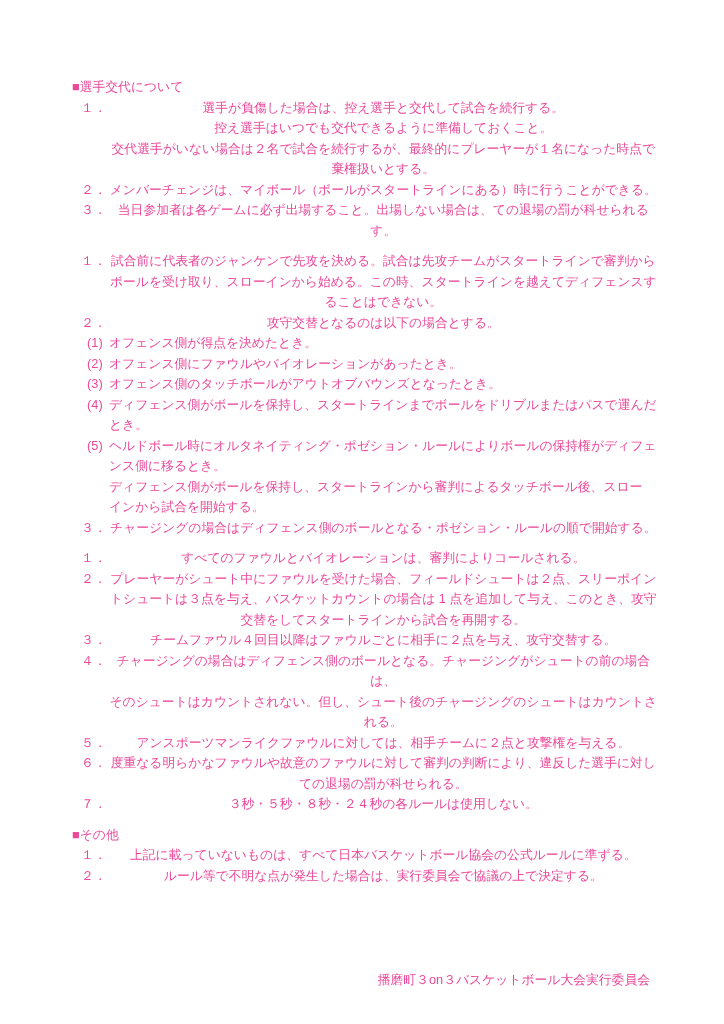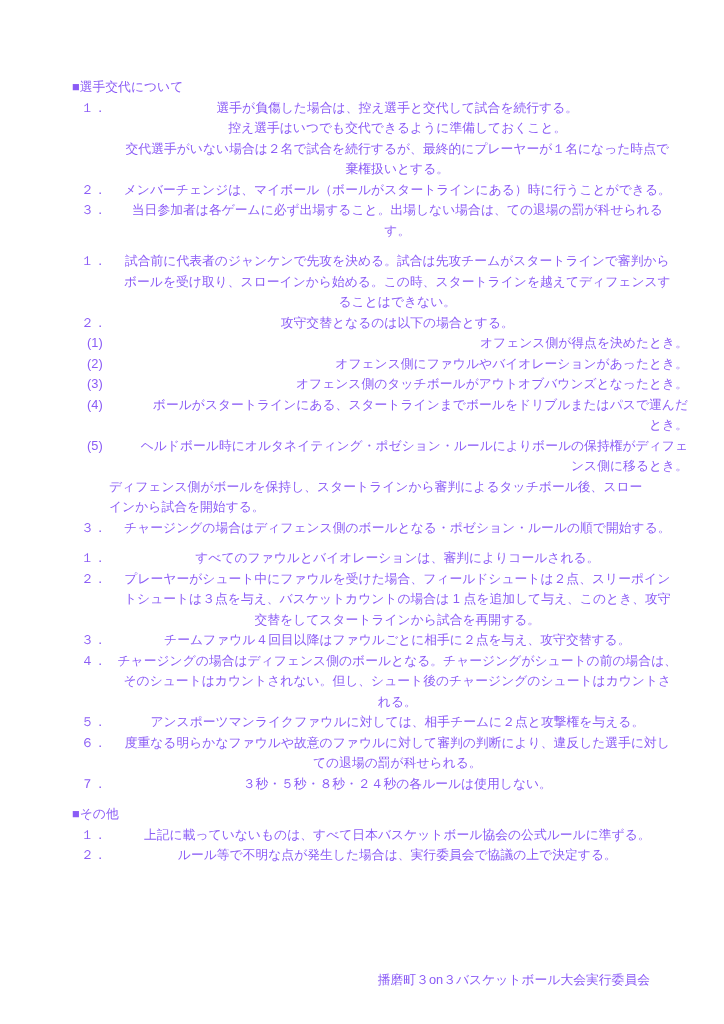--- a/index.html
+++ b/index.html
@@ -6,24 +6,24 @@
   html, body { margin: 0; padding: 0; }
   body {
     width: 724px; height: 1024px;
     background: #ffffff;
     font-family: "Liberation Sans", "DejaVu Sans", sans-serif;
   }
   .page {
     position: relative;
     width: 724px; height: 1024px;
     background: #ffffff;
-    color: #8b5cf6;
+    color: #ec4899;
     font-size: 12.8px;
     line-height: 20.5px;
-    padding: 77px 36px 0 72px;
+    padding: 77px 64px 0 72px;
     overflow: hidden;
   }
   .section { margin: 0 0 10px 0; }
   .heading {
     margin: 0;
     font-size: 12.8px;
     font-weight: 400;
     white-space: pre-line;
   }
   .item { display: flex; align-items: flex-start; }
@@ -39,21 +39,20 @@
   }
   .sub { display: flex; align-items: flex-start; }
   .sub > .snum {
     flex: 0 0 22px;
     margin-left: 15px;
     white-space: nowrap;
   }
   .sub > .txt {
     flex: 1;
     white-space: pre-line;
-    text-align: right;
   }
   .note {
     margin-left: 37px;
     white-space: pre-line;
   }
   .footer {
     position: absolute;
     top: 970px;
     right: 74px;
     white-space: nowrap;
@@ -102,21 +101,21 @@
     <div class="sub">
       <span class="snum">(2)</span>
       <span class="txt">オフェンス側にファウルやバイオレーションがあったとき。</span>
     </div>
     <div class="sub">
       <span class="snum">(3)</span>
       <span class="txt">オフェンス側のタッチボールがアウトオブバウンズとなったとき。</span>
     </div>
     <div class="sub">
       <span class="snum">(4)</span>
-      <span class="txt">ボールがスタートラインにある、スタートラインまでボールをドリブルまたはパスで運んだ
+      <span class="txt">ディフェンス側がボールを保持し、スタートラインまでボールをドリブルまたはパスで運んだ
 とき。</span>
     </div>
     <div class="sub">
       <span class="snum">(5)</span>
       <span class="txt">ヘルドボール時にオルタネイティング・ポゼション・ルールによりボールの保持権がディフェ
 ンス側に移るとき。</span>
     </div>
     <div class="note">ディフェンス側がボールを保持し、スタートラインから審判によるタッチボール後、スロー
 インから試合を開始する。</div>
     <div class="item">

